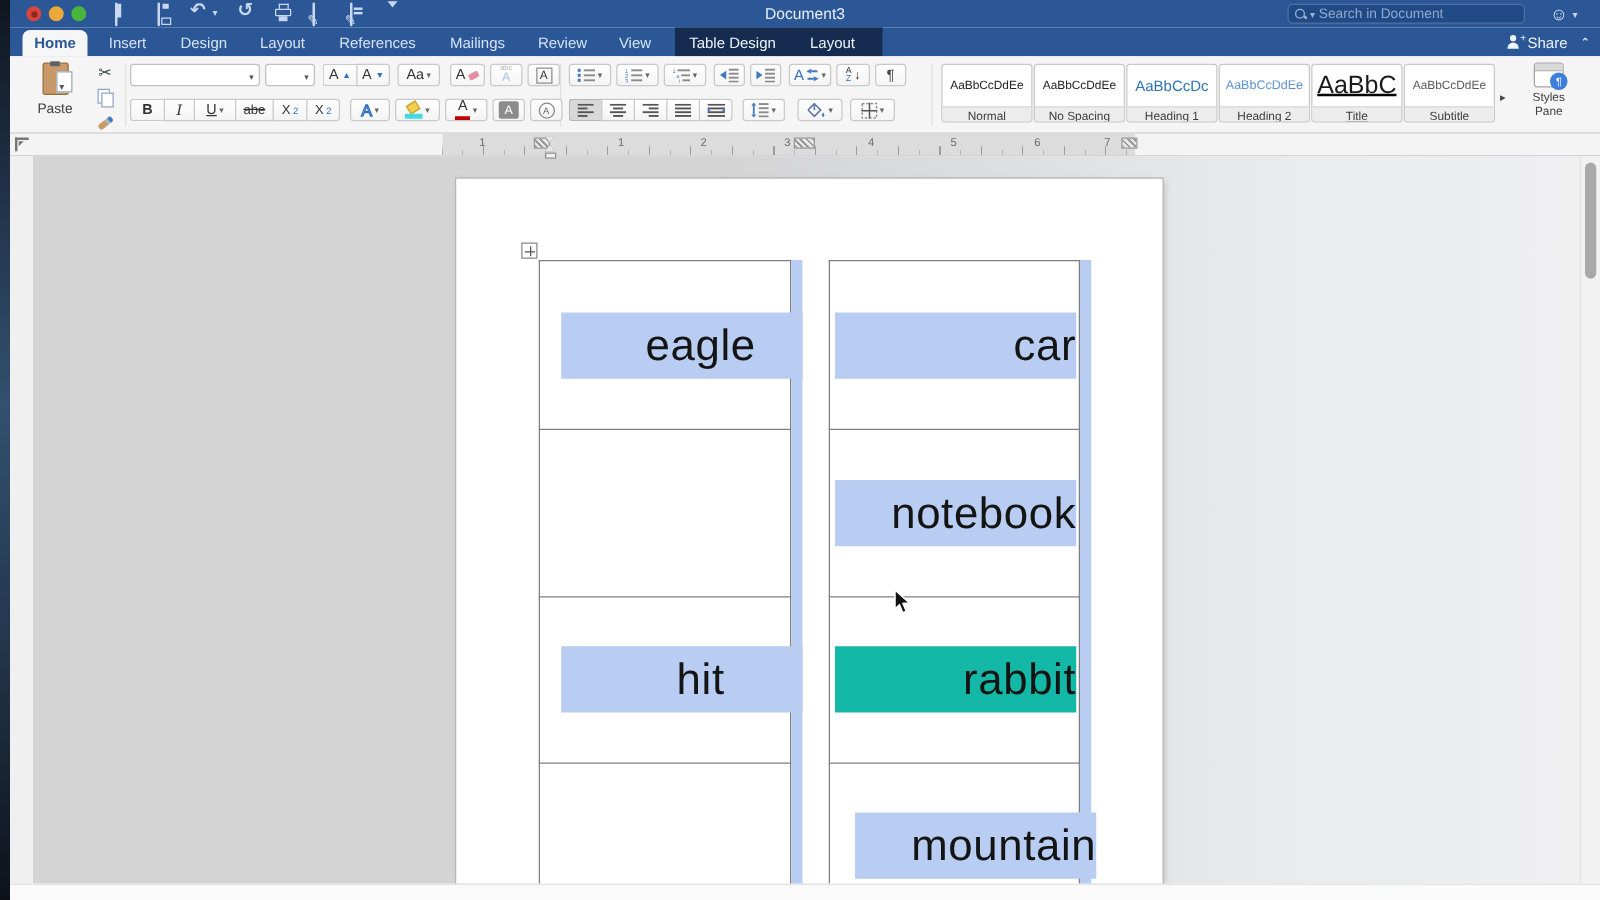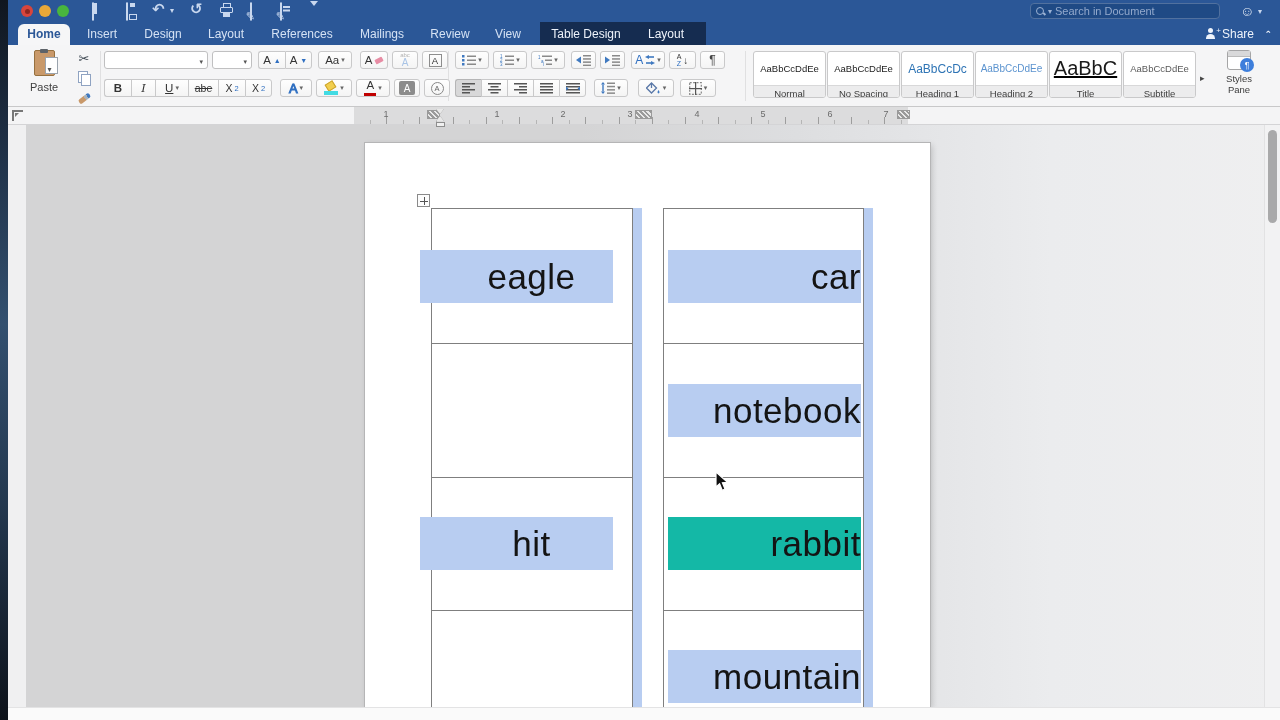--- a/index.html
+++ b/index.html
@@ -158,21 +158,21 @@
   .tcol { position:absolute; top:65px; height:499px; border:1px solid #7f7f7f; border-bottom:none; background:#fff; }
   #tcol1 { left:66px; width:202px; }
   #tcol2 { left:298px; width:201px; }
   .rowline { position:absolute; left:-1px; width:calc(100% + 2px); height:1px; background:#7f7f7f; }
   .stripe { position:absolute; top:65px; width:9px; height:499px; }
   #stripe1 { left:268px; }
   #stripe2 { left:499px; }
 
   .hl-band { position:absolute; width:193px; height:53px; display:flex; align-items:center; justify-content:center; }
   .word { font-size:35px; color:#141414; letter-spacing:0.5px; }
-  .hb-l { left:55px;padding-left:30px; } .hb-r { left:303px;justify-content:flex-end; }
+  .hb-l { left:84px;padding-left:30px; } .hb-r { left:303px;justify-content:flex-end; }
 
   
   #cursor { position:absolute; left:707px; top:346px; width:14px; height:21px; z-index:20; }
 
   
   #vscroll-track { position:absolute; left:1256px; top:125px; width:16px; height:582px; background:#f2f2f3; border-left:1px solid #e2e2e3; }
   #vscroll-thumb { position:absolute; left:3px; top:5px; width:9px; height:93px; background:#a9a9aa; border-radius:5px; }
   #bottombar { position:absolute; left:0; top:707px; width:100%; height:13px; background:#fafafa; border-top:1px solid #e3e3e4; }
 </style>
 </head>
@@ -200,20 +200,21 @@
     <span class="qi" style="left:242px;">
       <span class="qi-edit"><span class="pencil">✎</span></span>
     </span>
     <span class="qi" style="left:272px;">
       <span class="qi-edit"><span class="lines"></span><span class="pencil">✎</span></span>
     </span>
     <span id="qi-overflow" class="qi" style="left:302px;top:6px;">
       <span class="bar"></span><span class="tri"></span>
     </span>
 
+    <div id="doc-title">Document3</div>
 
     <div id="searchbox">
       <span class="mag"></span>
       <span class="sb-caret">▾</span>
       <span class="sb-text">Search in Document</span>
     </div>
     <span id="smiley">☺</span>
     <span id="smiley-caret">▾</span>
   </div>
 
@@ -560,21 +561,21 @@
       </div>
       <div class="hl-band hb-r" style="top: 241px; background: rgb(184, 205, 241);">
         <span class="word">notebook</span>
       </div>
       <div class="hl-band hb-l" style="top: 374px; background: rgb(184, 205, 241);">
         <span class="word">hit</span>
       </div>
       <div class="hl-band hb-r" style="top: 374px; background: #14b8a6;">
         <span class="word">rabbit</span>
       </div>
-      <div class="hl-band hb-r" style="top: 507px; background: rgb(184, 205, 241);">
+      <div class="hl-band hb-r" style="top: 507px; background: rgb(184, 205, 241); margin-left: 16px;">
         <span class="word">mountain</span>
       </div>
     </div>
 
     <svg id="cursor" viewBox="0 0 14 21">
       <path d="M1 1 L1 16 L4.6 12.8 L7.2 19.2 L10 18 L7.4 11.8 L12.5 11.4 Z" fill="#111" stroke="#fff" stroke-width="1.2"></path>
     </svg>
   </div>
 
   <div id="vscroll-track">

